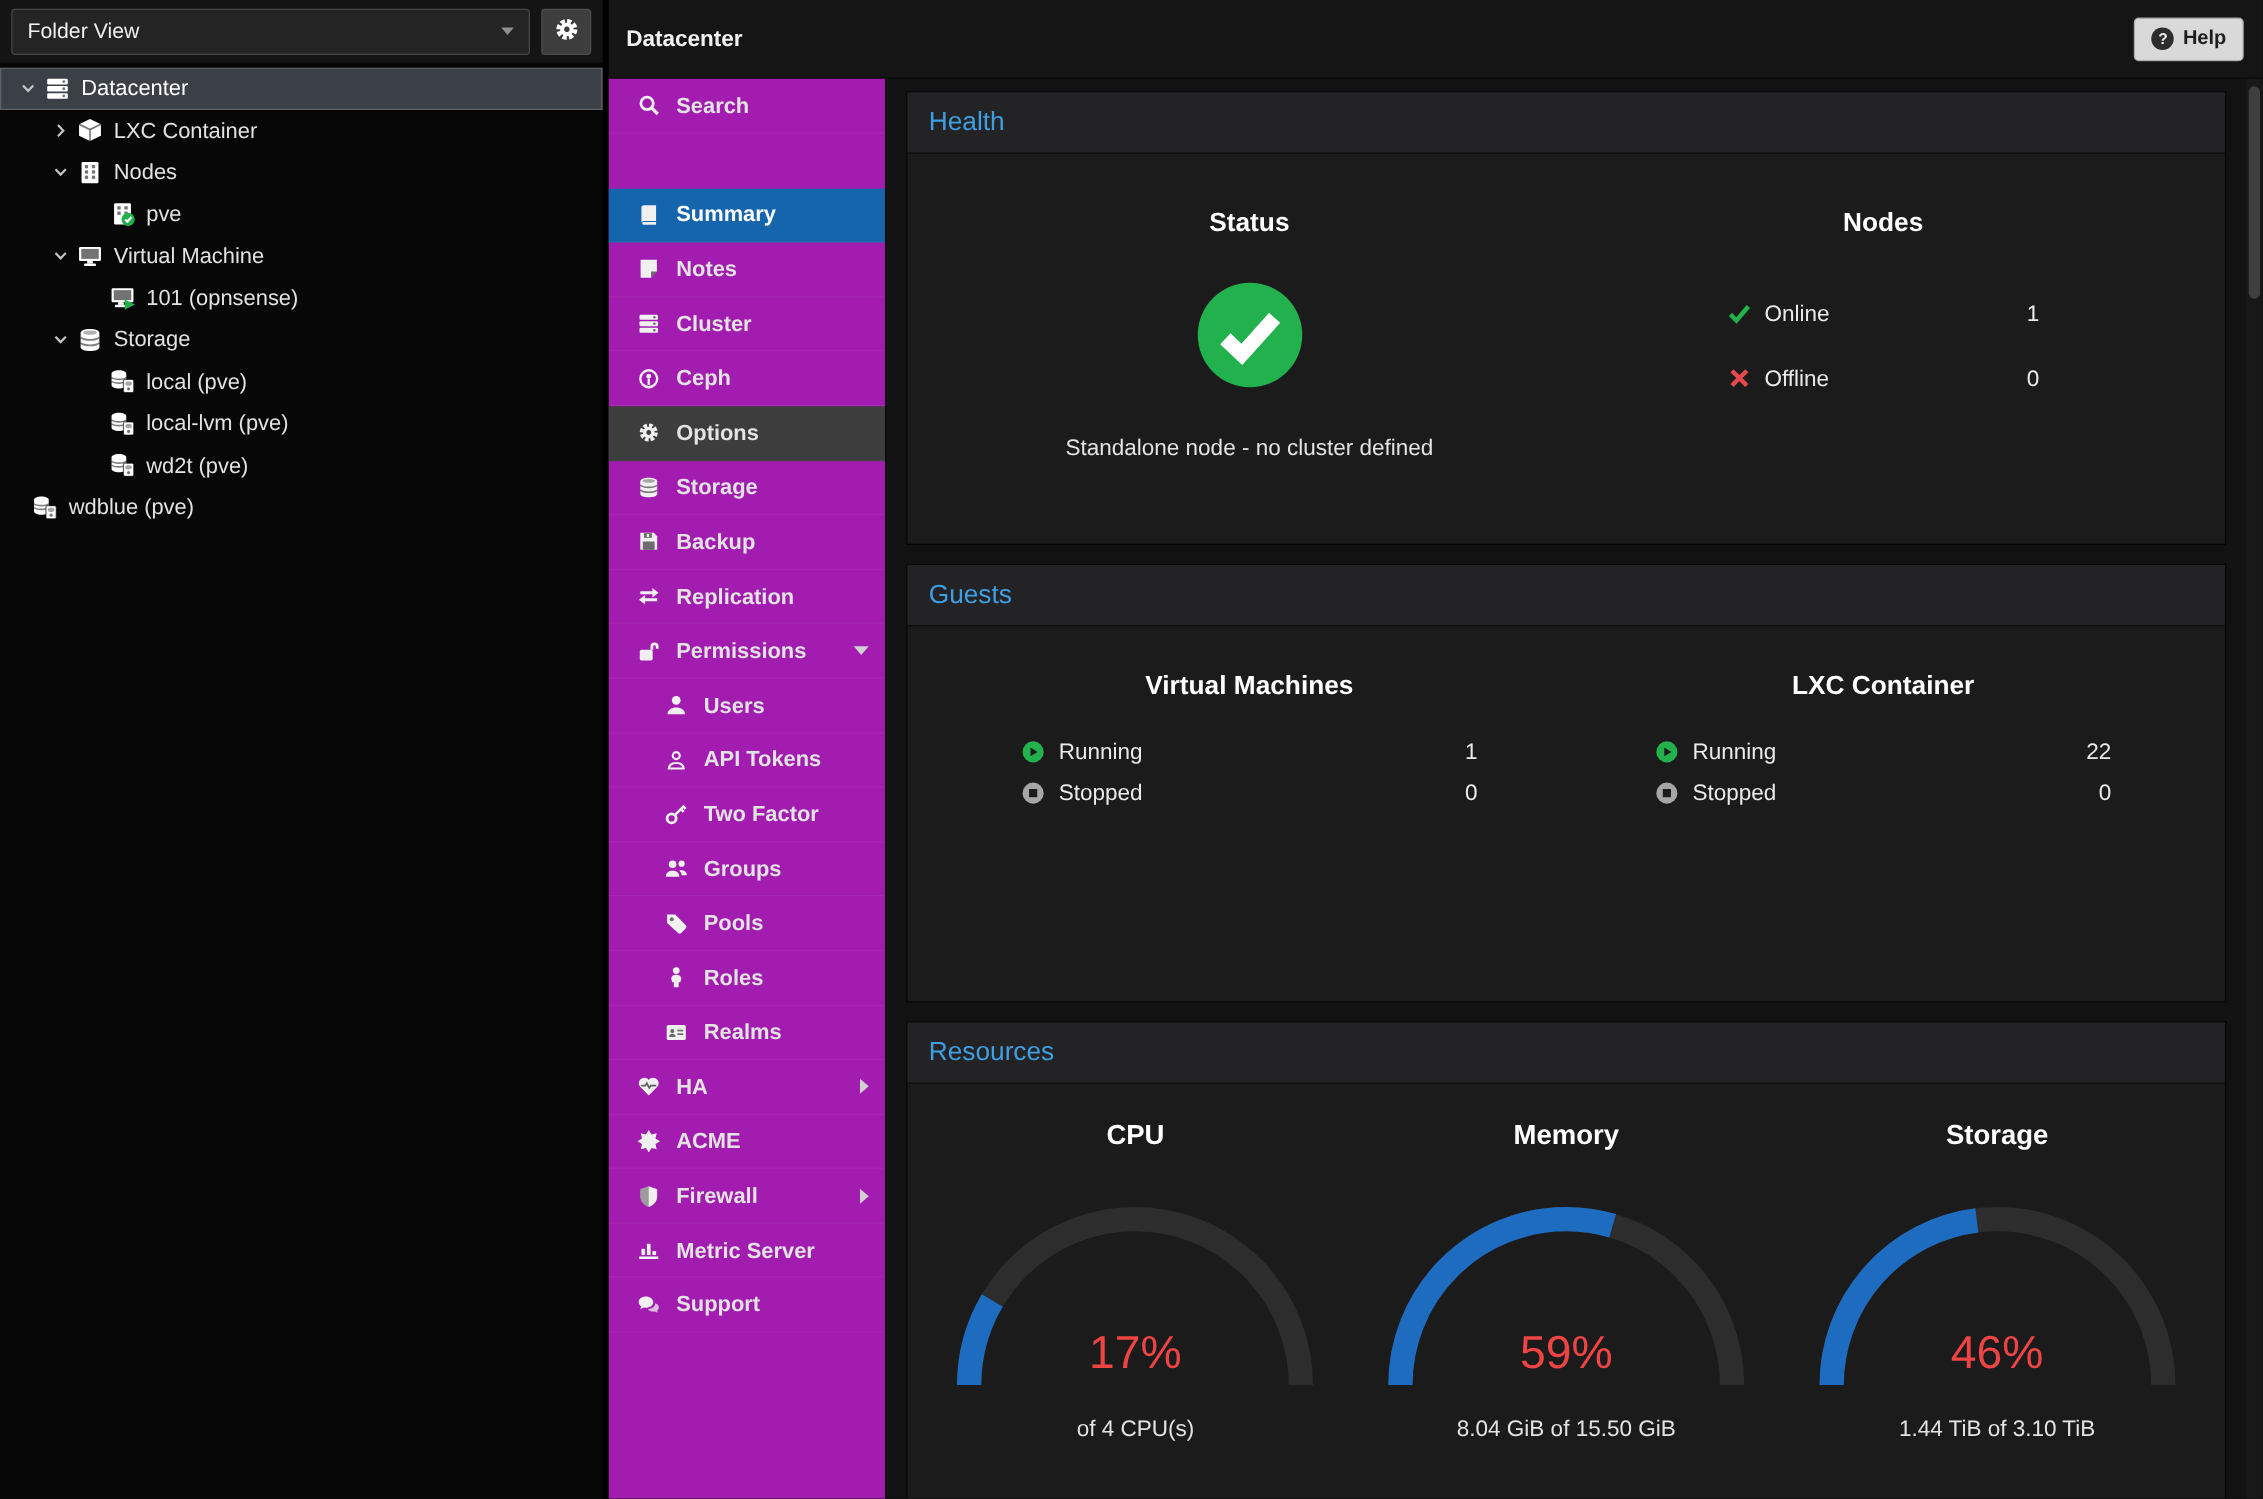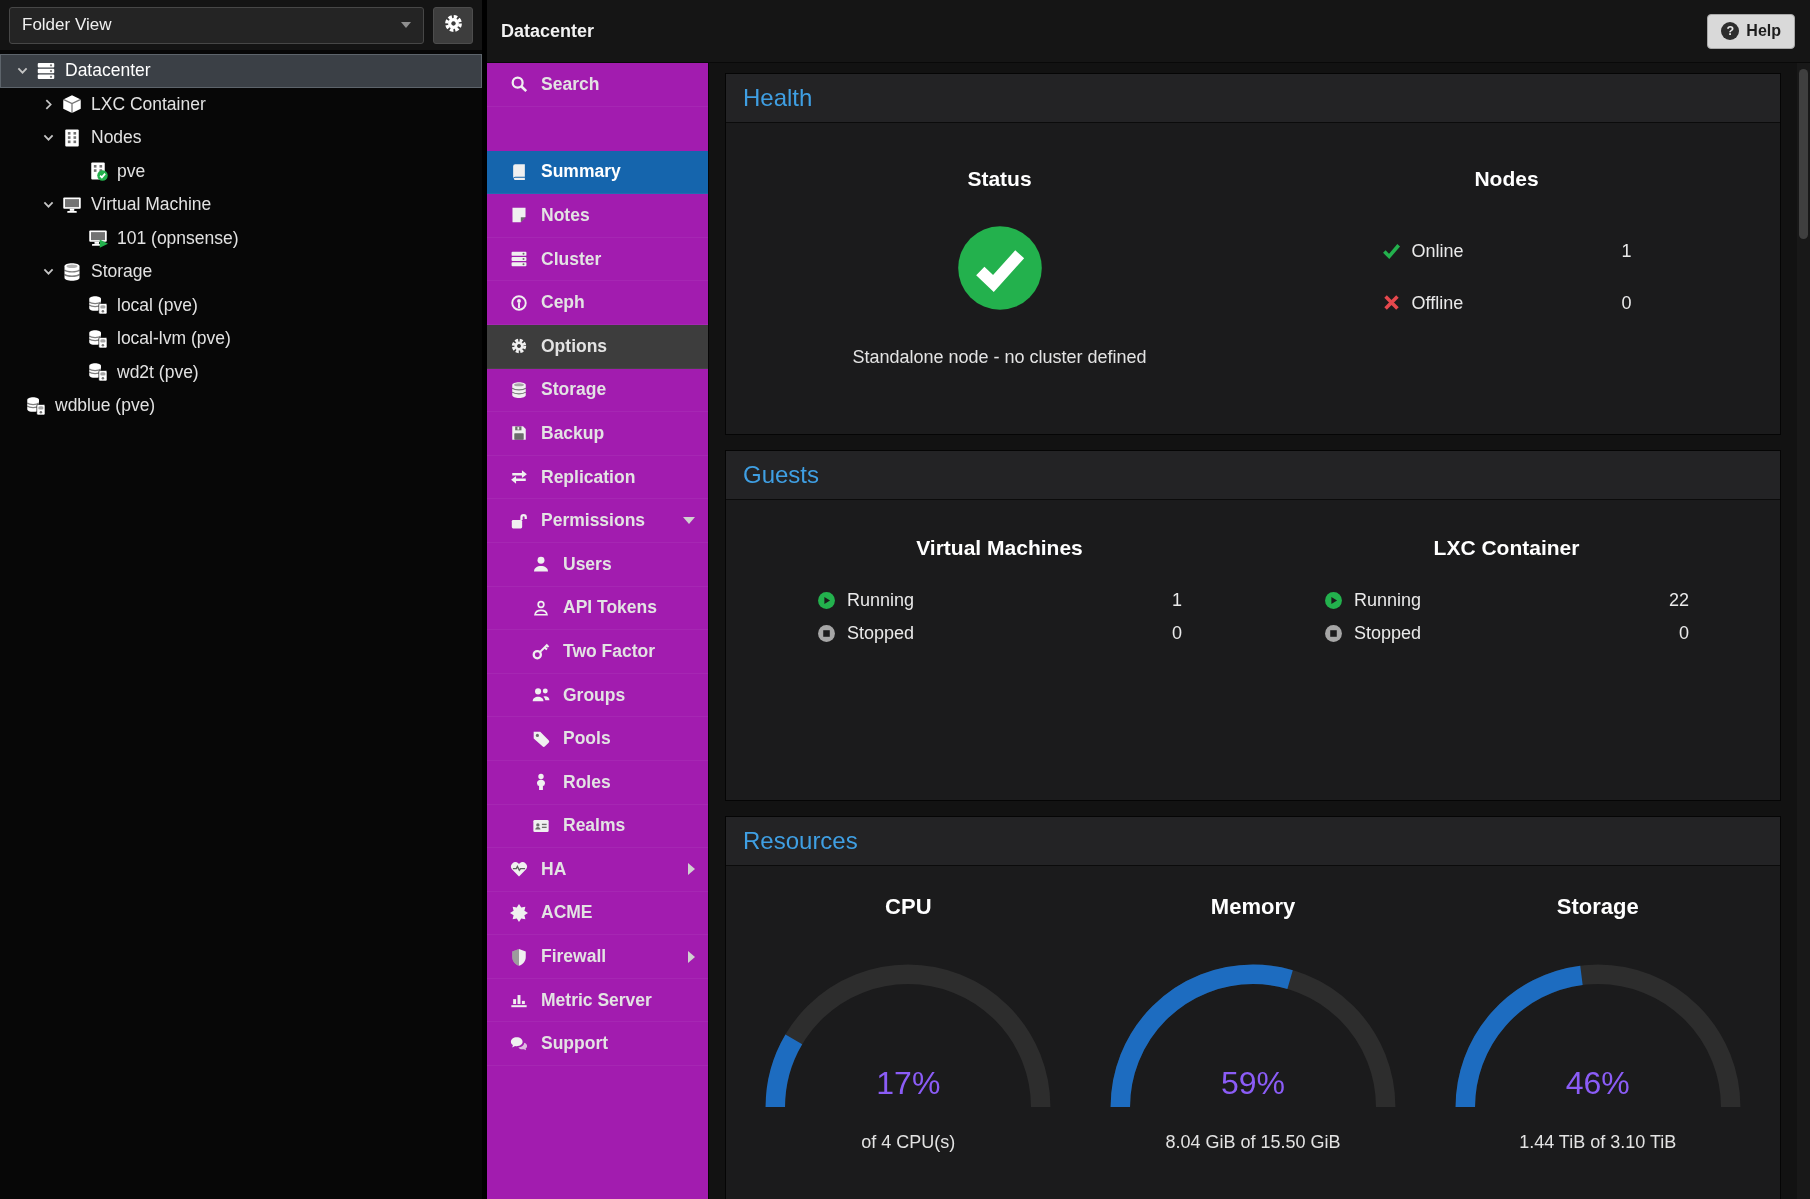--- a/index.html
+++ b/index.html
@@ -44,21 +44,21 @@
   .m-arrow.down { width:0;height:0;border-left:6px solid transparent;border-right:6px solid transparent;border-top:7px solid #d0d0d0; }
   .m-arrow.right { width:0;height:0;border-top:6px solid transparent;border-bottom:6px solid transparent;border-left:7px solid #d0d0d0; }
 
   
   .content { flex:1; background:#121212; padding:10px 16px 0; overflow:hidden; min-width:0; }
   .scrollbar { width:13px; flex:0 0 13px; background:#181818; position:relative; }
   .scroll-thumb { position:absolute; left:2px; right:2px; top:6px; height:170px; background:#3f3f3f; border-radius:5px; }
 
   .panel { background:#1b1b1c; border:1px solid #050505; margin-bottom:15px; }
   .panel-head { height:49px; display:flex; align-items:center; padding:0 17px; background:#232325; border-bottom:1px solid #0b0b0b; }
-  .panel-title { color:var(--title-blue); font-size:24px; }
+  .panel-title { color:var(--title-blue); font-size:21px; }
 
   .health-body { display:flex; padding:44px 20px 66px; }
   .hcol { flex:1; text-align:center; }
   .col-title { font-size:21px; font-weight:700; color:#fff; margin-bottom:34px; }
   .big-check { display:inline-block; width:86px; height:86px; }
   .big-check svg { width:86px; height:86px; }
   .status-msg { margin-top:32px; font-size:18px; color:#e3e3e3; }
 
   .kv { margin:0 auto; text-align:left; }
   .kv-row { display:flex; align-items:center; font-size:18px; color:#eaeaea; }
@@ -73,21 +73,21 @@
   .gcol .col-title { margin-bottom:24px; }
   .kv-guests { width:365px; }
   .kv-guests .kv-row { height:33px; }
 
   .panel-resources { margin-bottom:0; }
   .gauges { display:flex; padding:28px 10px 70px; }
   .gauge-col { flex:1; text-align:center; }
   .gauge-title { font-size:22px; font-weight:700; color:#fff; }
   .gauge { position:relative; width:302px; margin:36px auto 0; }
   .gauge svg { width:302px; display:block; }
-  .gauge-percent { position:absolute; left:0; right:0; bottom:16px; font-size:32px; color:#8b5cf6; }
+  .gauge-percent { position:absolute; left:0; right:0; bottom:16px; font-size:37px; color:#ef4444; }
   .gauge-detail { margin-top:14px; font-size:18px; color:#e3e3e3; }
 </style>
 </head>
 <body>
 
 <div class="app">
 
   <aside class="tree-panel">
     <div class="tree-toolbar">
       <div class="combo">

